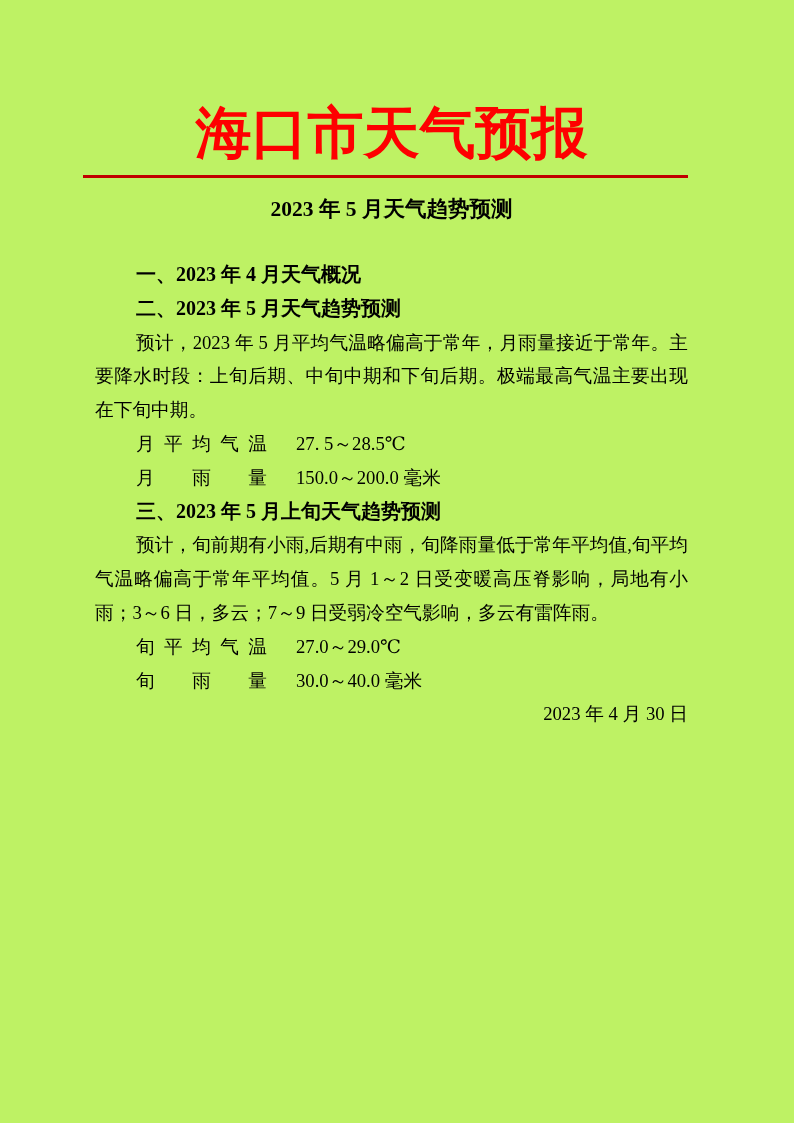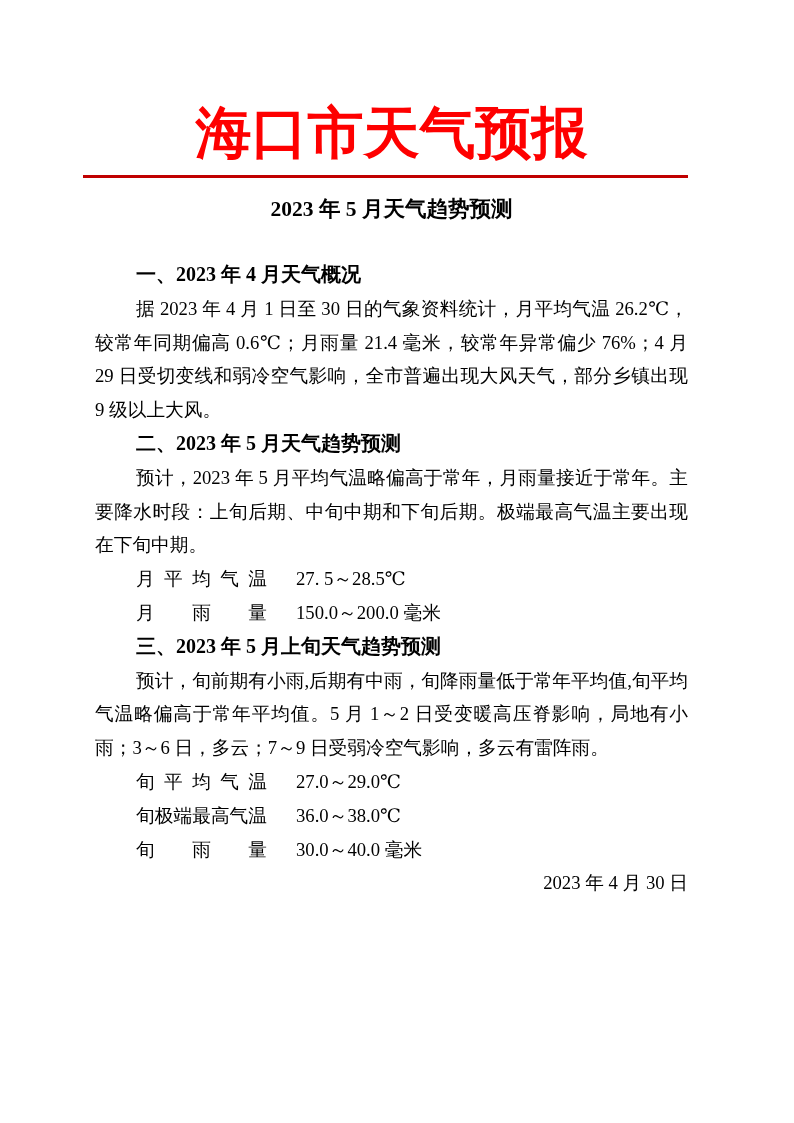--- a/index.html
+++ b/index.html
@@ -1,20 +1,20 @@
 <!DOCTYPE html>
 <html lang="zh"><head>
 <meta charset="utf-8">
 <style>
   html,body { margin:0; padding:0; background:#e8e8e8; }
   .page {
     position:relative;
     width:794px; height:1123px;
     margin:0 auto;
-    background:#ffffff;
+    background:#bef264;
     box-sizing:border-box;
     padding:96px 106px 0 95px;
     font-family:"Liberation Serif","DejaVu Serif",serif;
     color:#000;
     overflow:hidden;
   }
   .main-title {
     margin:0;
     font-size:56px;
     font-weight:bold;
@@ -88,43 +88,39 @@
 
   <h1 class="main-title">海口市天气预报</h1>
 
 
   <div class="red-rule"></div>
 
   <h2 class="doc-title">2023 年 5 月天气趋势预测</h2>
 
   <section>
     <h3 class="sec-heading first">一、2023 年 4 月天气概况</h3>
-    <p class="body-para">据 2023 年 4 月 1 日至 30 日的气象资料统计，月平均气温 26.2℃，较常年同期偏高 0.6℃；月雨量 21.4 毫米，较常年异常偏少 76%；4 月 29 日受切变线和弱冷空气影响，全市普遍出现大风天气，部分乡镇出现 9 级以上大风。</p>
   </section>
 
   <section>
     <h3 class="sec-heading">二、2023 年 5 月天气趋势预测</h3>
     <p class="body-para">预计，2023 年 5 月平均气温略偏高于常年，月雨量接近于常年。主要降水时段：上旬后期、中旬中期和下旬后期。极端最高气温主要出现在下旬中期。</p>
     <div class="stat-line">
       <span class="stat-label">月平均气温</span><span class="stat-value">27. 5～28.5℃</span>
     </div>
     <div class="stat-line">
       <span class="stat-label">月雨量</span><span class="stat-value">150.0～200.0 毫米</span>
     </div>
   </section>
 
   <section>
     <h3 class="sec-heading">三、2023 年 5 月上旬天气趋势预测</h3>
     <p class="body-para">预计，旬前期有小雨,后期有中雨，旬降雨量低于常年平均值,旬平均气温略偏高于常年平均值。5 月 1～2 日受变暖高压脊影响，局地有小雨；3～6 日，多云；7～9 日受弱冷空气影响，多云有雷阵雨。</p>
     <div class="stat-line">
       <span class="stat-label">旬平均气温</span><span class="stat-value">27.0～29.0℃</span>
     </div>
     <div class="stat-line">
-      <span class="stat-label">旬极端最高气温</span><span class="stat-value">36.0～38.0℃</span>
-    </div>
-    <div class="stat-line">
       <span class="stat-label">旬雨量</span><span class="stat-value">30.0～40.0 毫米</span>
     </div>
   </section>
 
   <div class="date-line">2023 年 4 月 30 日</div>
 
 </div>
 
 </body></html>

